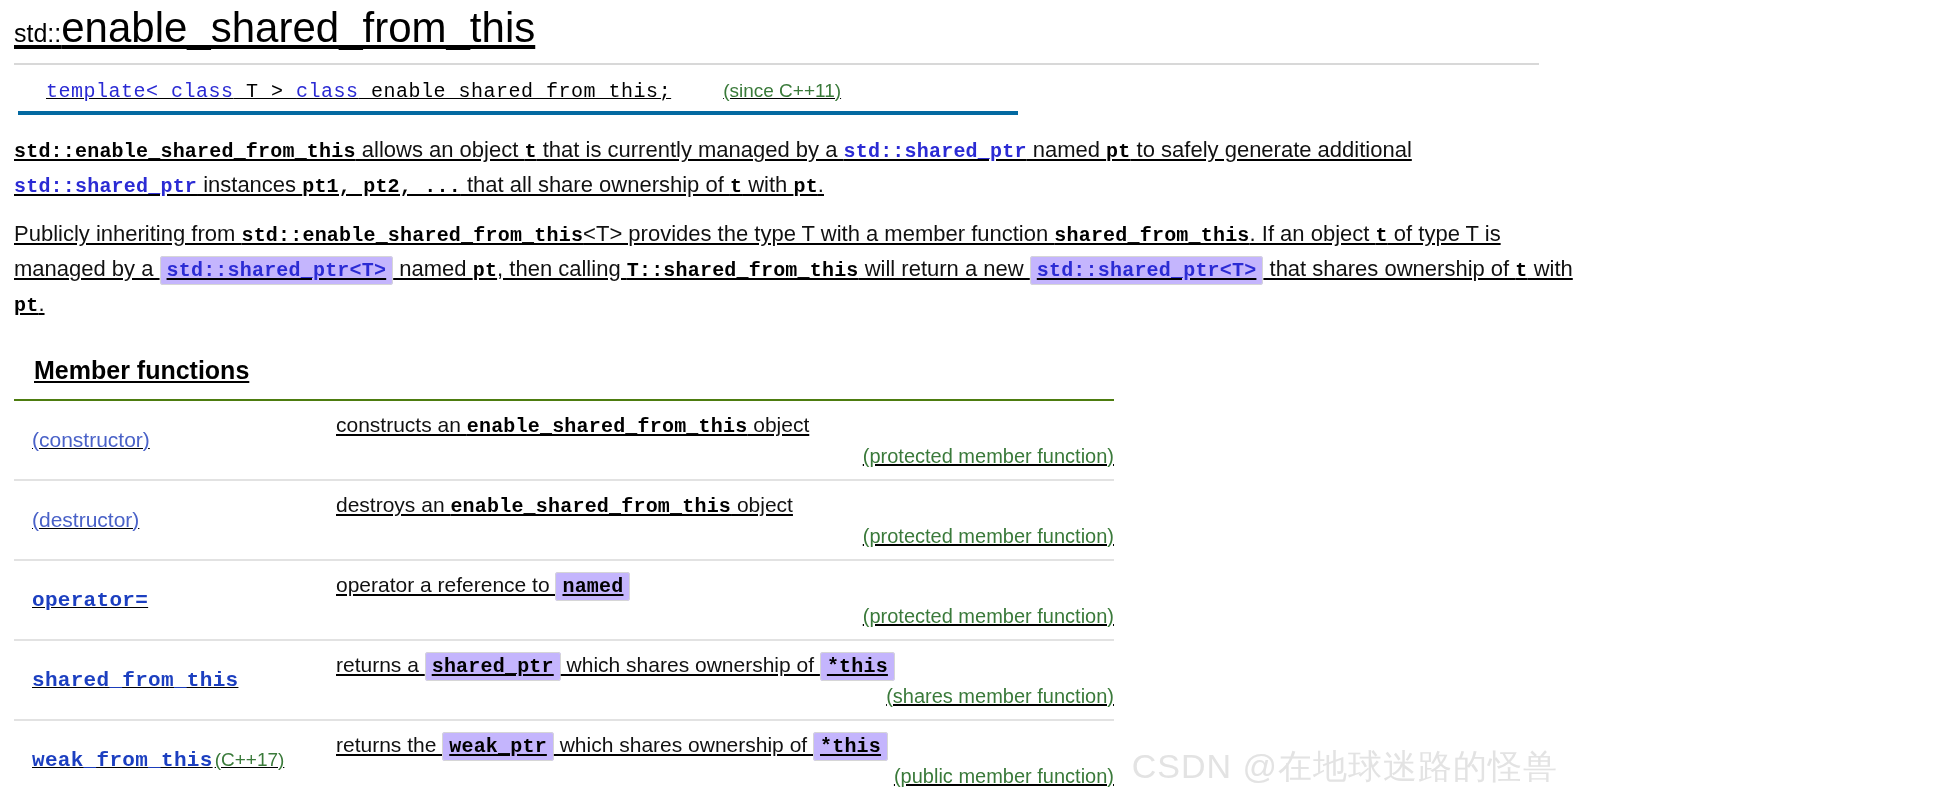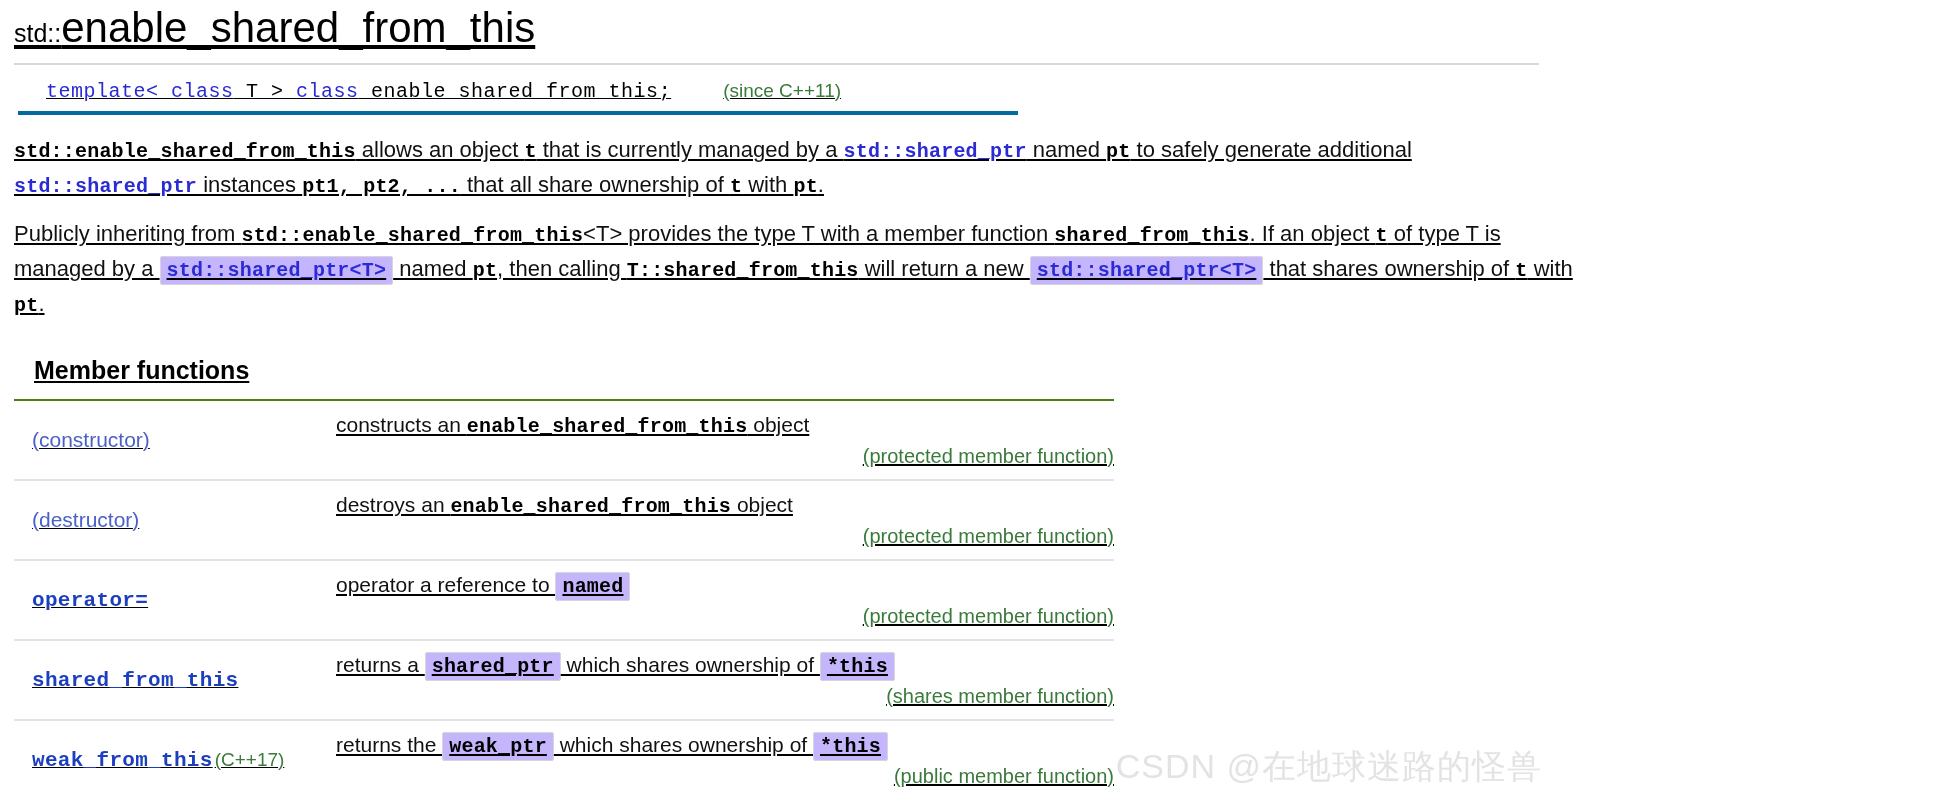--- a/index.html
+++ b/index.html
@@ -152,21 +152,21 @@
   .mem-desc .line2 {
     font-size: 20px;
     line-height: 28px;
     color: #3a7a3a;
     text-align: right;
   }
 
   
   .watermark {
     position: absolute;
-    right: 28px;
+    right: 12px;
     bottom: 8px;
     font-size: 34px;
     color: #e3e3e3;
     font-family: "Liberation Sans", sans-serif;
     white-space: nowrap;
     letter-spacing: 1px;
   }
 </style>
 </head>
 <body>

